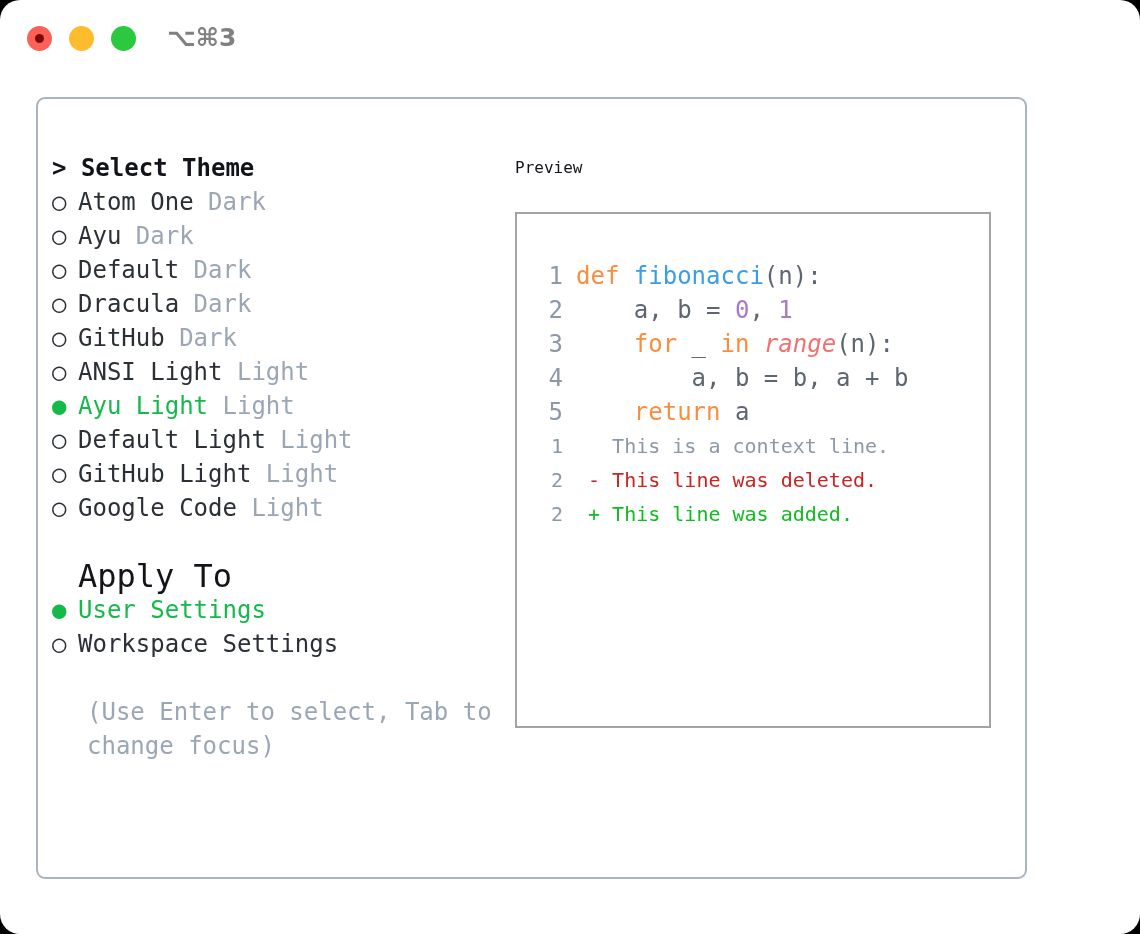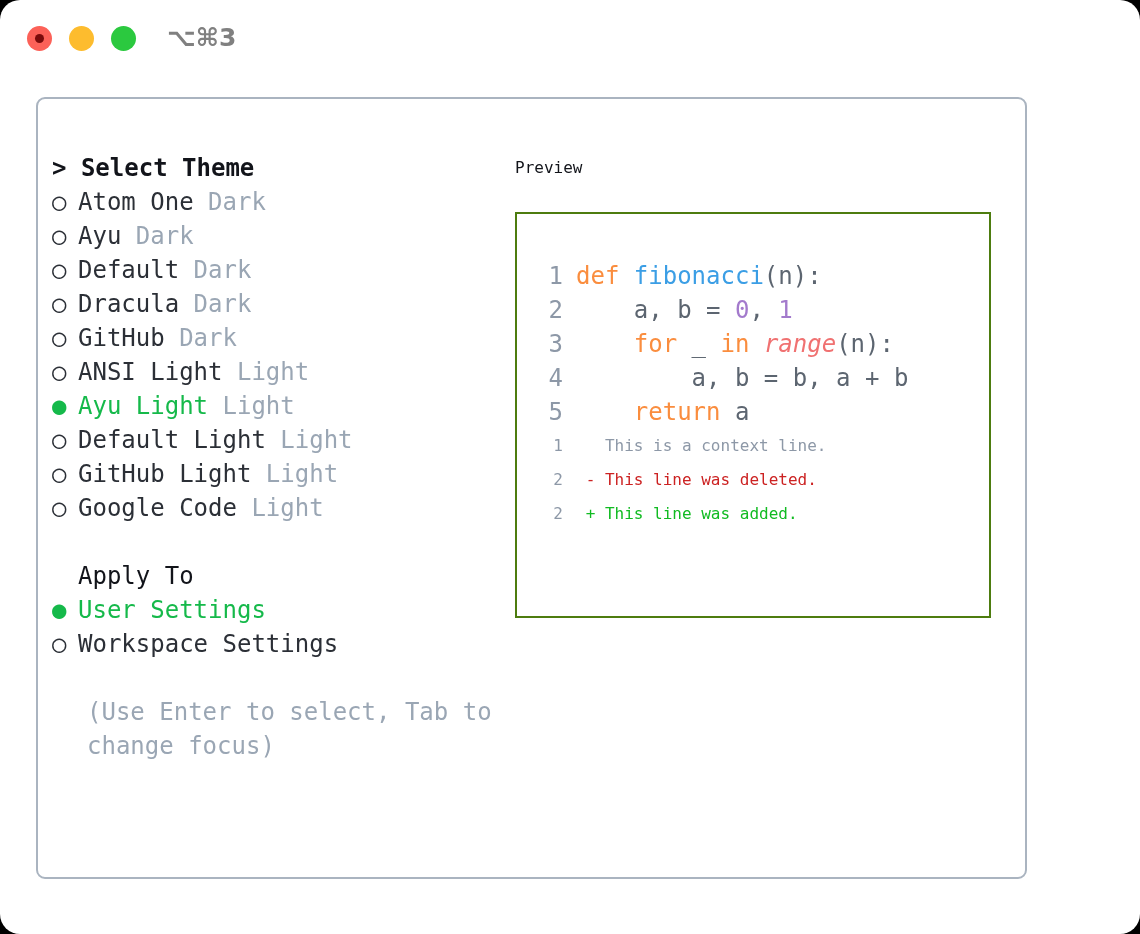--- a/index.html
+++ b/index.html
@@ -124,21 +124,21 @@
   .bullet.sel { color: #15b94a; }
   .opt-label { color: #2b2f36; }
   .opt-row.selected .opt-label { color: #15b94a; }
   .opt-tag {
     color: #9aa6b4;
   }
 
   .spacer-sm { height: 34px; }
 
   .subheading {
-    font-size: 24px;
+    font-size: 32px;
     line-height: 34px;
     color: #12141a;
     white-space: pre;
     padding-left: 26px;
   }
 
   .hint {
     font-size: 24px;
     line-height: 34px;
     color: #9aa6b4;
@@ -159,22 +159,22 @@
     font-size: 16px;
     line-height: 34px;
     font-weight: normal;
     color: #12141a;
     white-space: pre;
   }
 
   .preview-box {
     margin-top: 27px;
     width: 476px;
-    height: 406px;
-    border: 2px solid #4d7c0f;
+    height: 516px;
+    border: 2px solid #a3a3a3;
     box-sizing: border-box;
     background: #ffffff;
     position: relative;
   }
 
   .code {
     position: absolute;
     left: 16px;
     top: 45px;
     font-size: 24px;
@@ -193,21 +193,21 @@
   .tok-kw   { color: #fa8d3e; }
   .tok-fn   { color: #3b9ee5; }
   .tok-num  { color: #a37acc; }
   .tok-call { color: #f07171; font-style: italic; }
   .tok-txt  { color: #5c6570; }
 
   .diff {
     position: absolute;
     left: 16px;
     top: 215px;
-    font-size: 16px;
+    font-size: 20px;
     line-height: 34px;
     white-space: pre;
   }
   .diff-ctx { color: #8d98a7; }
   .diff-del { color: #cc2222; }
   .diff-add { color: #11bb22; }
 </style>
 </head>
 <body>
 

